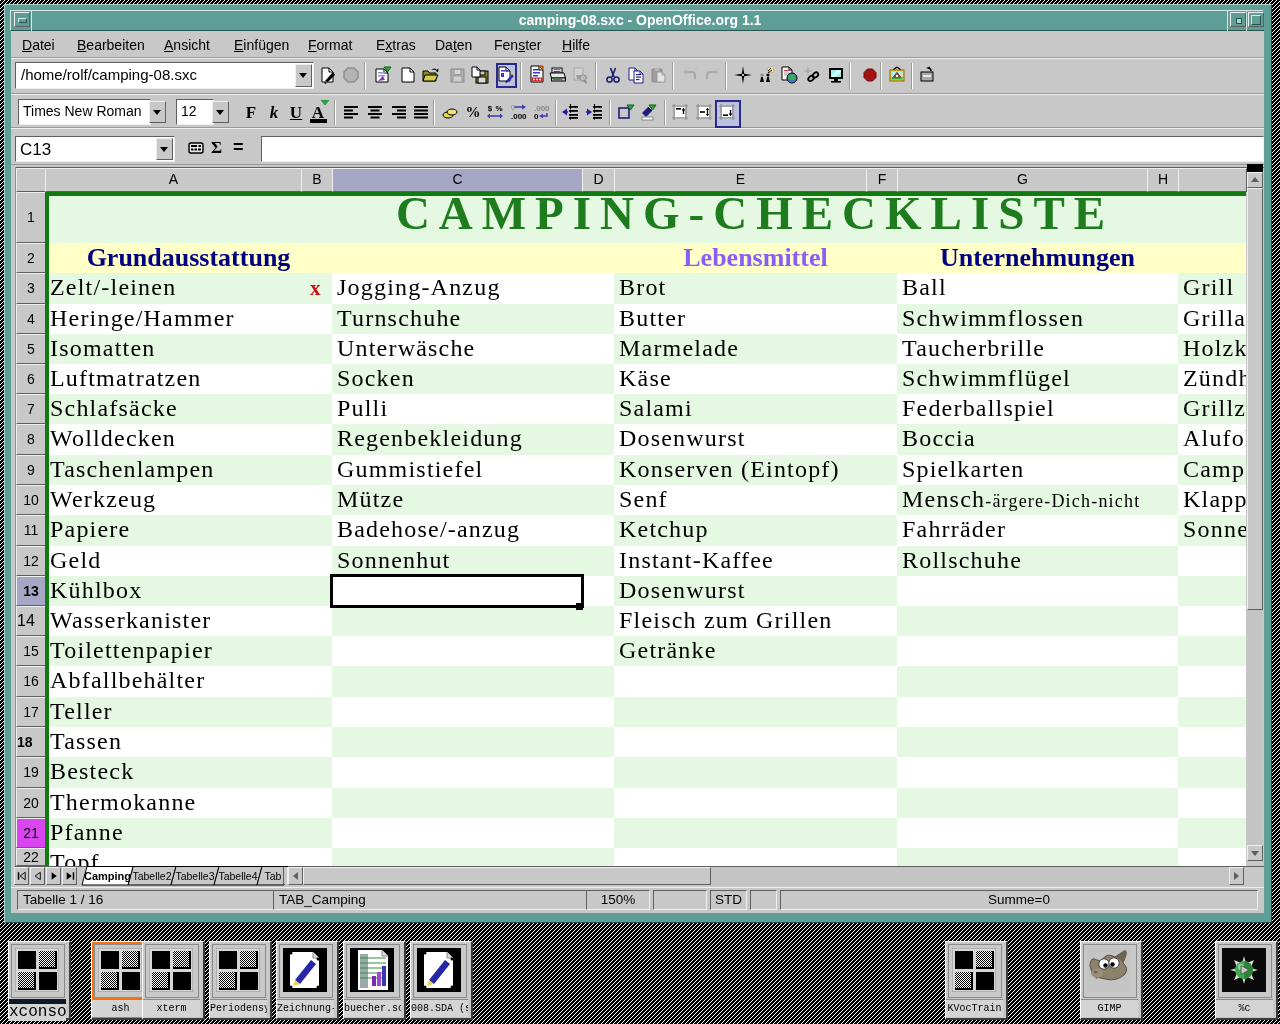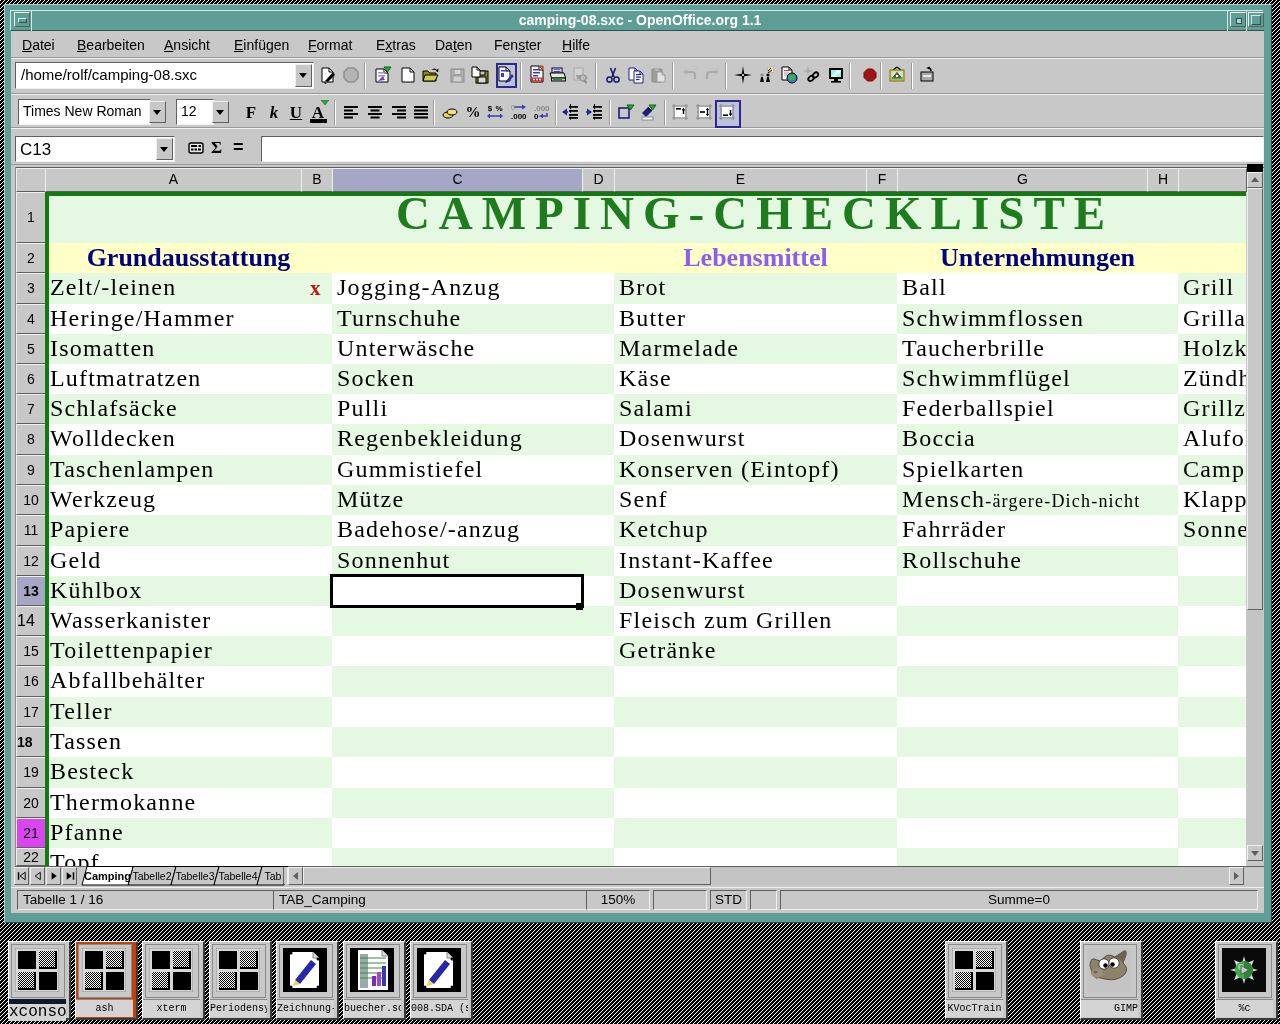--- a/index.html
+++ b/index.html
@@ -610,21 +610,21 @@
         <rect x="24" y="3" width="17" height="17" fill="url(#cp)"></rect>
         <path d="M41 3 l0 17 l-17 0" stroke="#000" stroke-width="2" fill="none"></path>
         <rect x="3" y="24" width="17" height="17" fill="url(#cp)"></rect>
         <path d="M20 24 l0 17 l-17 0" stroke="#000" stroke-width="2" fill="none"></path>
         <rect x="24" y="24" width="17" height="17" fill="#000"></rect>
         <path d="M41 24 l0 17 l-17 0" stroke="#000" stroke-width="2" fill="none"></path>
       </svg>
     </div>
     <div class="abs" style="left:0px;top:57px;width:57px;height:17px;background:#d4d4d4;border-top:5px solid #0f172a;text-align:center;font-family:'Liberation Mono',monospace;font-size:16px;line-height:17px;overflow:hidden;white-space:nowrap">xconsole</div>
   </div>
-<div class="abs" style="left:75px;top:941px;width:60px;height:76px;background:#c2410c;border-top:1px solid #fff;border-left:1px solid #fff;border-right:2px solid #3a3a3a;border-bottom:2px solid #3a3a3a">
+<div class="abs" style="left:91px;top:941px;width:60px;height:76px;background:#f97316;border-top:1px solid #fff;border-left:1px solid #fff;border-right:2px solid #3a3a3a;border-bottom:2px solid #3a3a3a">
     <div class="abs" style="left:2px;top:2px;width:52px;height:52px;border:1px solid #8a8a8a;background:#c8c8c8">
       <svg class="abs" style="left:3px;top:3px" width="44" height="44" viewBox="0 0 44 44">
         <defs>
           <pattern id="cp" width="2" height="2" patternUnits="userSpaceOnUse">
             <rect width="2" height="2" fill="#fff"></rect>
             <rect x="0" y="0" width="1" height="1" fill="#000"></rect>
             <rect x="1" y="1" width="1" height="1" fill="#000"></rect>
           </pattern>
         </defs>
         <rect x="0" y="0" width="44" height="44" fill="#d6d6d6" stroke="#8a8a8a"></rect>
@@ -768,21 +768,21 @@
         <path d="M28 9 L37 3 Q40 2 39 7 L36 15 Q33 11 28 9" fill="#6e6250"></path>
         <path d="M3 18 Q6 26 14 24 L10 31 Q4 28 3 18" fill="#6e6250"></path>
         <circle cx="17" cy="16" r="5.2" fill="#fff" stroke="#444"></circle>
         <circle cx="27" cy="15" r="5.2" fill="#fff" stroke="#444"></circle>
         <circle cx="18.5" cy="17.5" r="2.2" fill="#000"></circle>
         <circle cx="25.5" cy="16.5" r="2.2" fill="#000"></circle>
         <ellipse cx="10" cy="25" rx="6" ry="4.5" fill="#9c8f78"></ellipse>
         <ellipse cx="8.5" cy="24" rx="2" ry="1.2" fill="#6e6250"></ellipse>
       </svg>
     </div>
-    <div class="abs" style="left:0px;top:57px;width:57px;height:17px;background:#d4d4d4;border-top:1px solid #8a8a8a;text-align:right;font-family:'Liberation Mono',monospace;font-size:10px;line-height:17px;overflow:hidden;white-space:nowrap">GIMP</div>
+    <div class="abs" style="left:0px;top:57px;width:57px;height:17px;background:#d4d4d4;border-top:1px solid #8a8a8a;text-align:center;font-family:'Liberation Mono',monospace;font-size:10px;line-height:17px;overflow:hidden;white-space:nowrap">GIMP</div>
   </div>
 <div class="abs" style="left:1215px;top:941px;width:60px;height:76px;background:#c8c8c8;border-top:1px solid #fff;border-left:1px solid #fff;border-right:2px solid #3a3a3a;border-bottom:2px solid #3a3a3a">
     <div class="abs" style="left:2px;top:2px;width:52px;height:52px;border:1px solid #8a8a8a;background:#c8c8c8">
       <svg class="abs" style="left:3px;top:3px" width="44" height="44" viewBox="0 0 44 44">
         <rect x="0" y="0" width="44" height="44" fill="#0a0a0a"></rect>
         <g fill="#d8d8d8">
           <polygon points="22,8 24.5,17 19.5,17"></polygon>
           <polygon points="22,36 24.5,27 19.5,27"></polygon>
           <polygon points="8,22 17,19.5 17,24.5"></polygon>
           <polygon points="36,22 27,19.5 27,24.5"></polygon>

